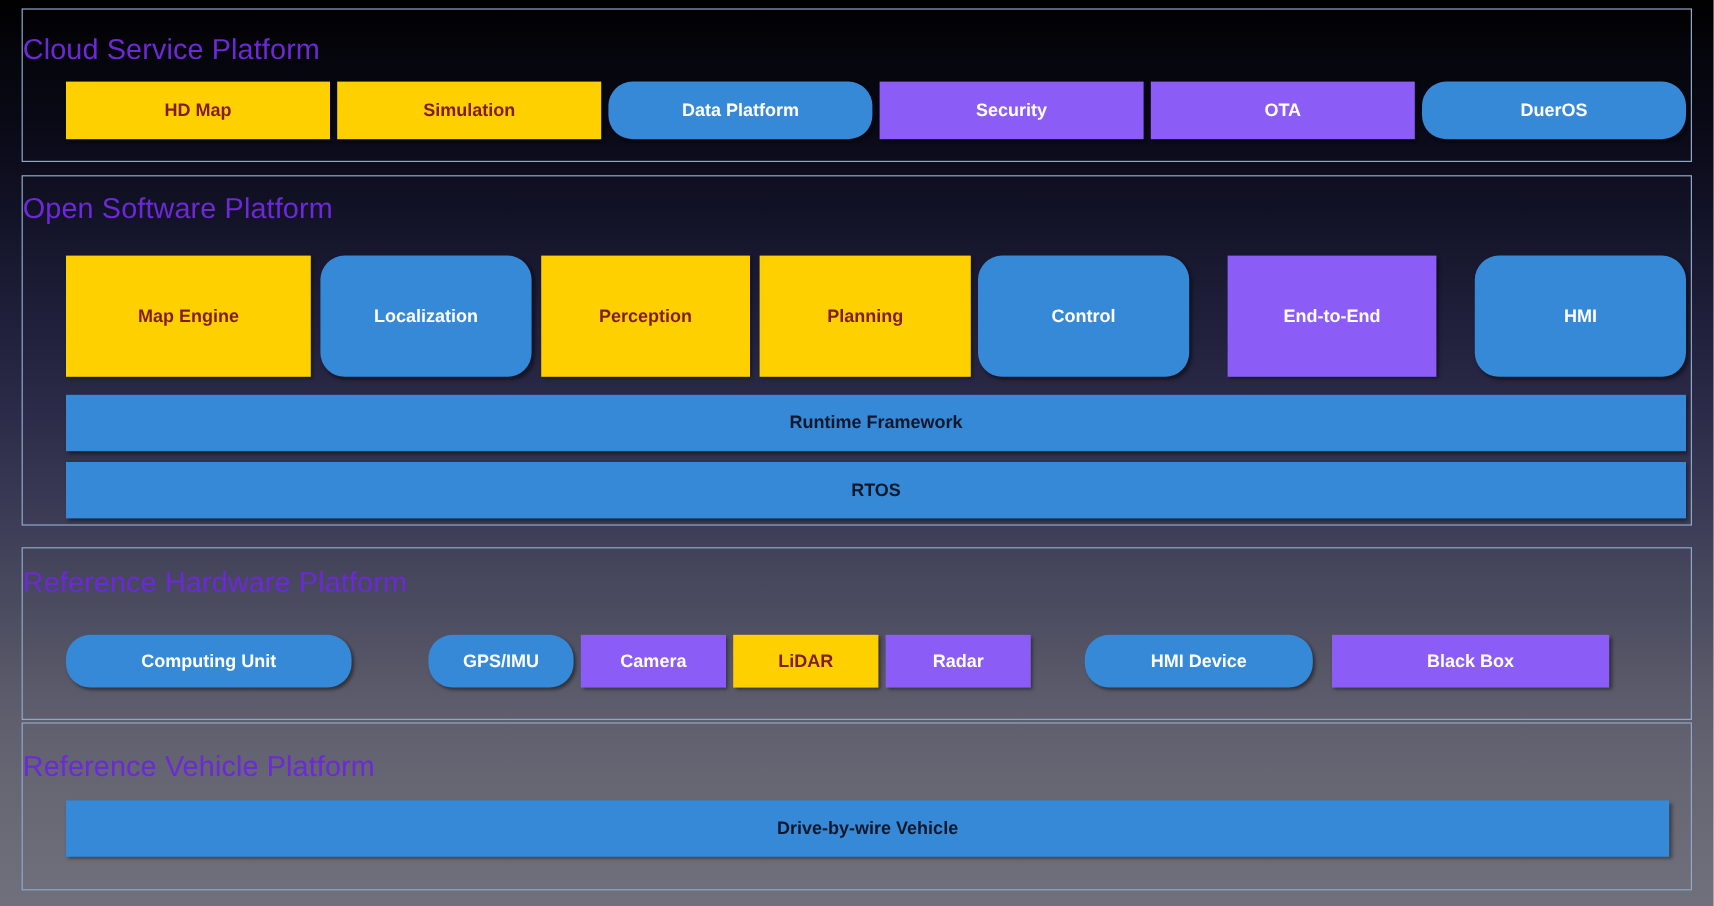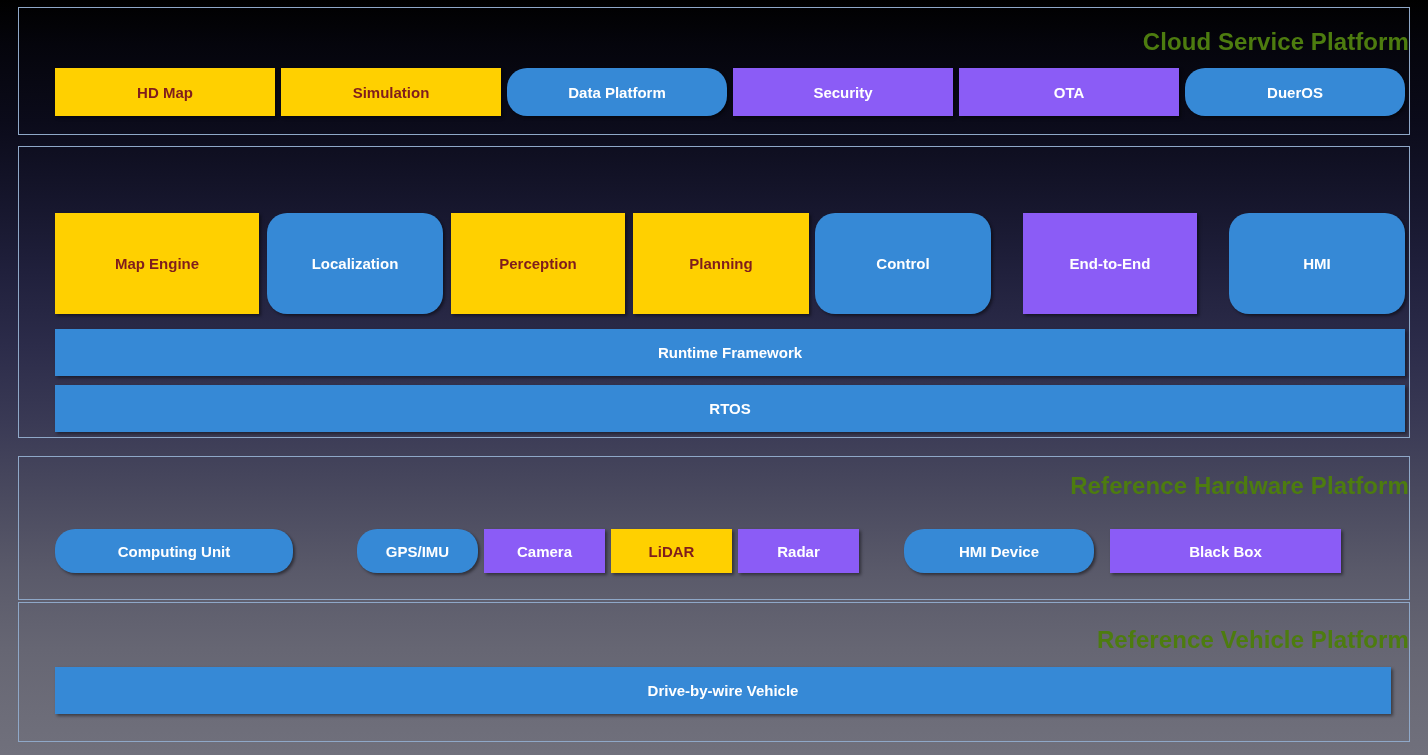--- a/index.html
+++ b/index.html
@@ -35,23 +35,23 @@
 
   
   .layer {
     position: absolute;
     box-sizing: border-box;
     border: 1px solid #8fa8c8;
     left: 18px;
     width: 1392px;
   }
   .layer-title {
-    color: #4d7c0f;
-    font-weight: bold;
-    text-align: right;
+    color: #6d28d9;
+    font-weight: normal;
+    text-align: left;
     letter-spacing: 0.1px;
     font-size: 24px;
     line-height: 1;
     position: absolute;
     left: 0;
     right: 0;
   }
 
   
   .box {
@@ -83,21 +83,21 @@
   #layer-vehicle  .layer-title { top: 25px; }
 
   .full-bar {
     position: absolute;
     box-sizing: border-box;
     display: flex;
     align-items: center;
     justify-content: center;
     font-size: 15px;
     font-weight: bold;
-    color: #ffffff;
+    color: #0f172a;
     background: #3689d6;
     box-shadow: 2px 2px 3px rgba(0,0,0,0.45);
   }
 </style>
 </head>
 <body>
 
 <div id="stage">
 
   <div class="layer" id="layer-cloud">
@@ -117,20 +117,21 @@
     </div>
     <div class="box c-red" style="left:940px; top:60px;  width:220px; height:48px;">
       <span>OTA</span>
     </div>
     <div class="box c-blue" style="left:1166px; top:60px; width:220px; height:48px;">
       <span>DuerOS</span>
     </div>
   </div>
 
   <div class="layer" id="layer-software">
+    <div class="layer-title">Open Software Platform</div>
 
     <div class="box c-yellow" style="left:36px;   top:66px; width:204px; height:101px;">
       <span>Map Engine</span>
     </div>
     <div class="box c-blue" style="left:248px;  top:66px; width:176px; height:101px;">
       <span>Localization</span>
     </div>
     <div class="box c-yellow" style="left:432px;  top:66px; width:174px; height:101px;">
       <span>Perception</span>
     </div>

